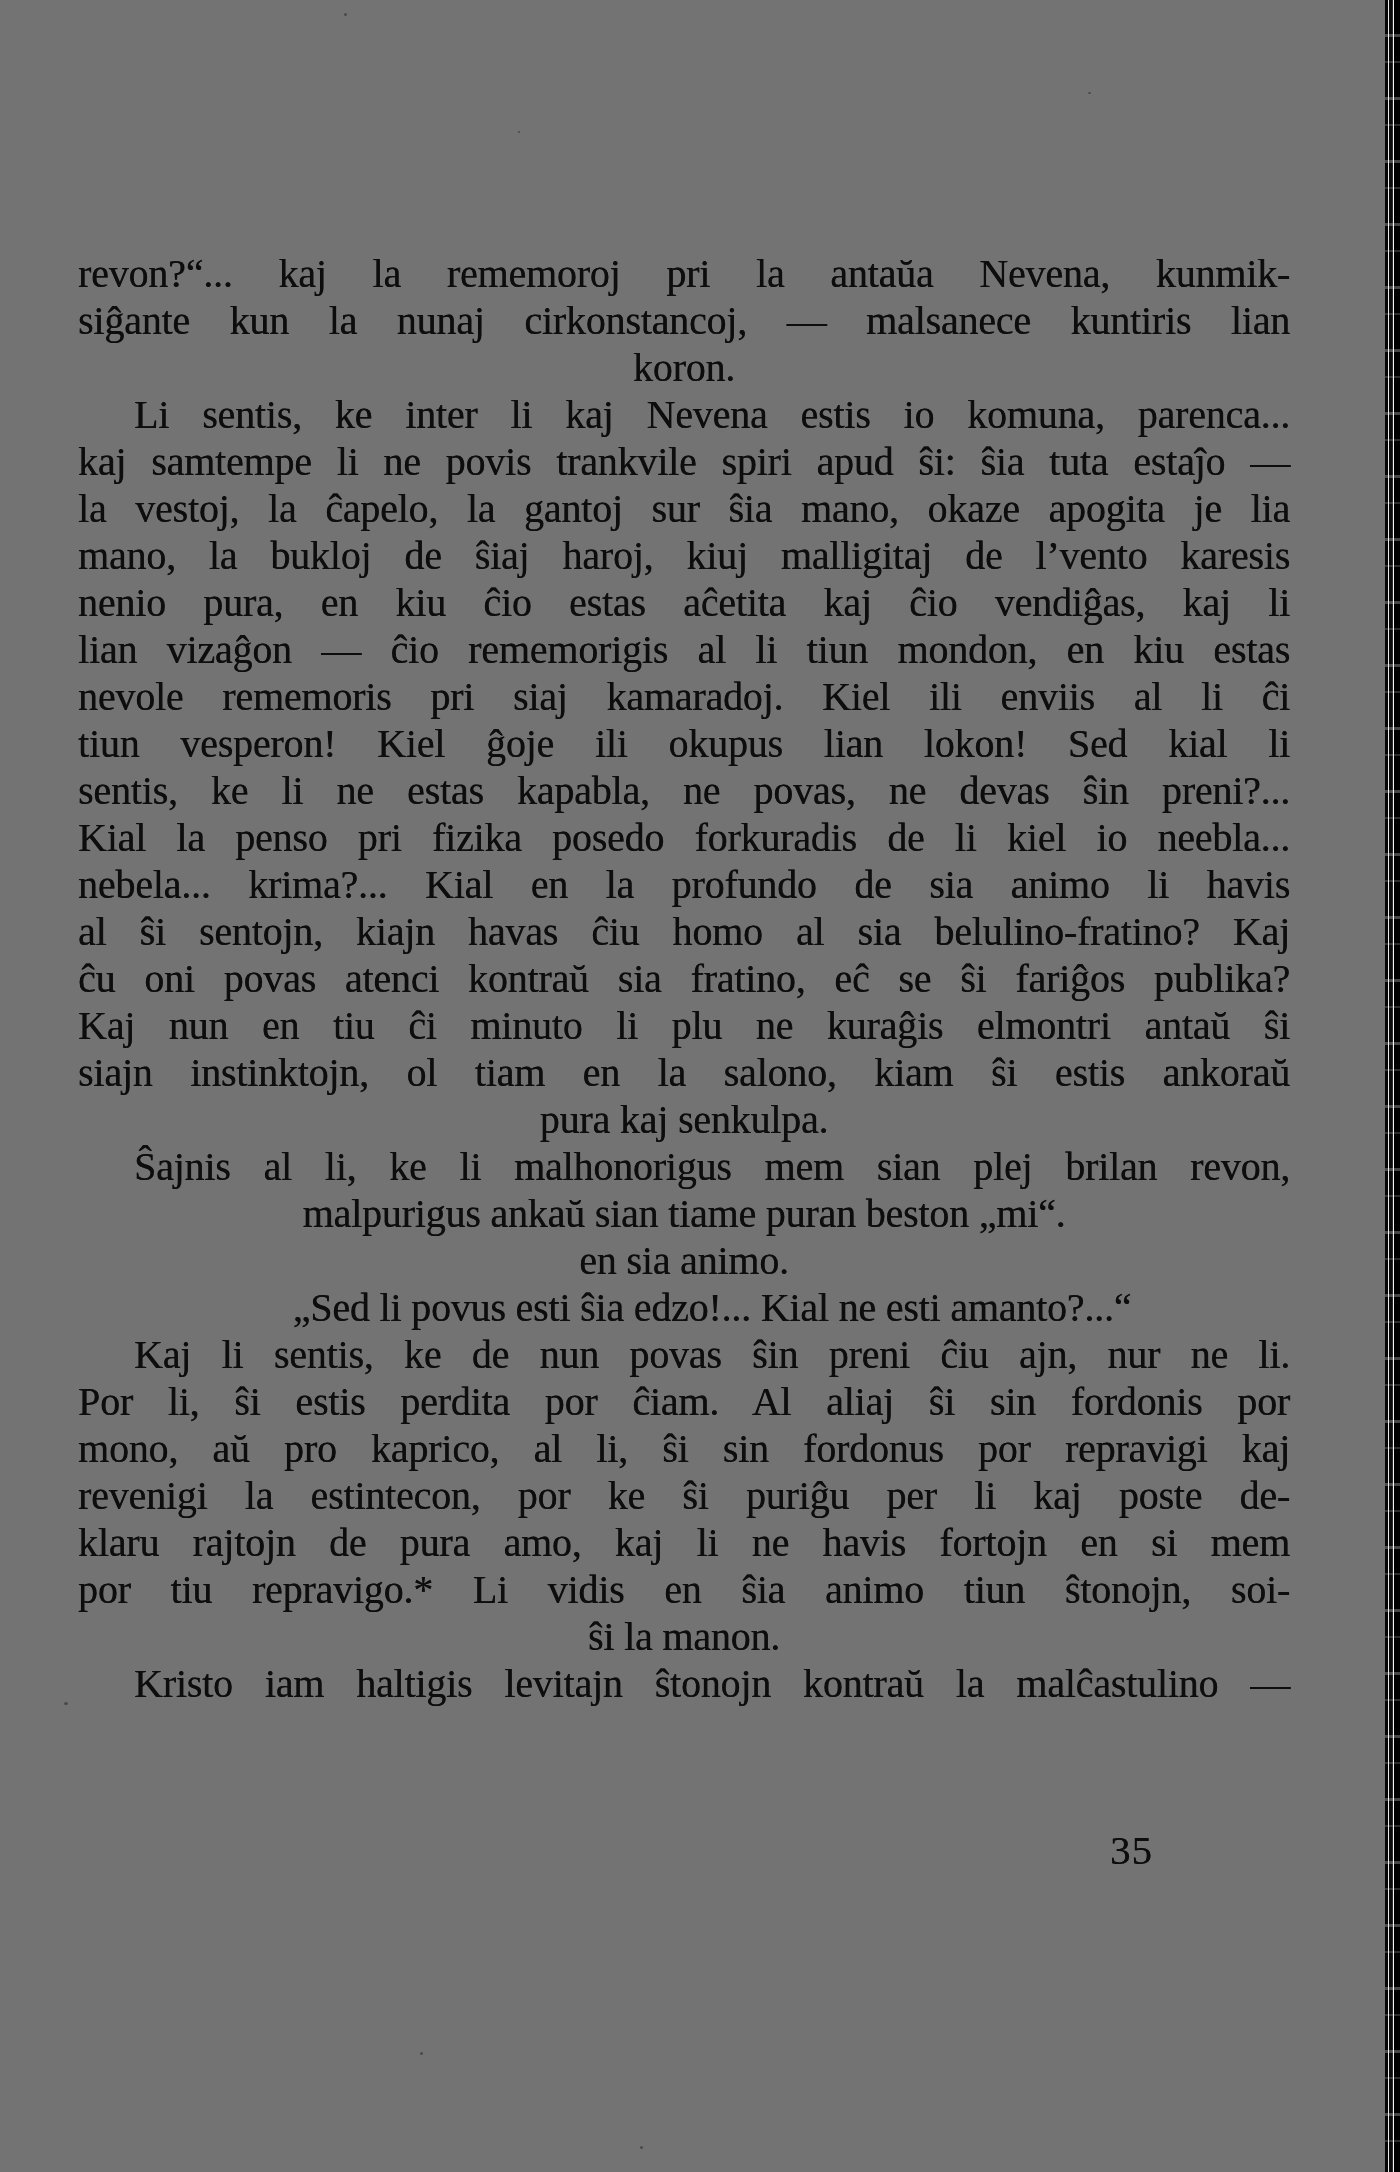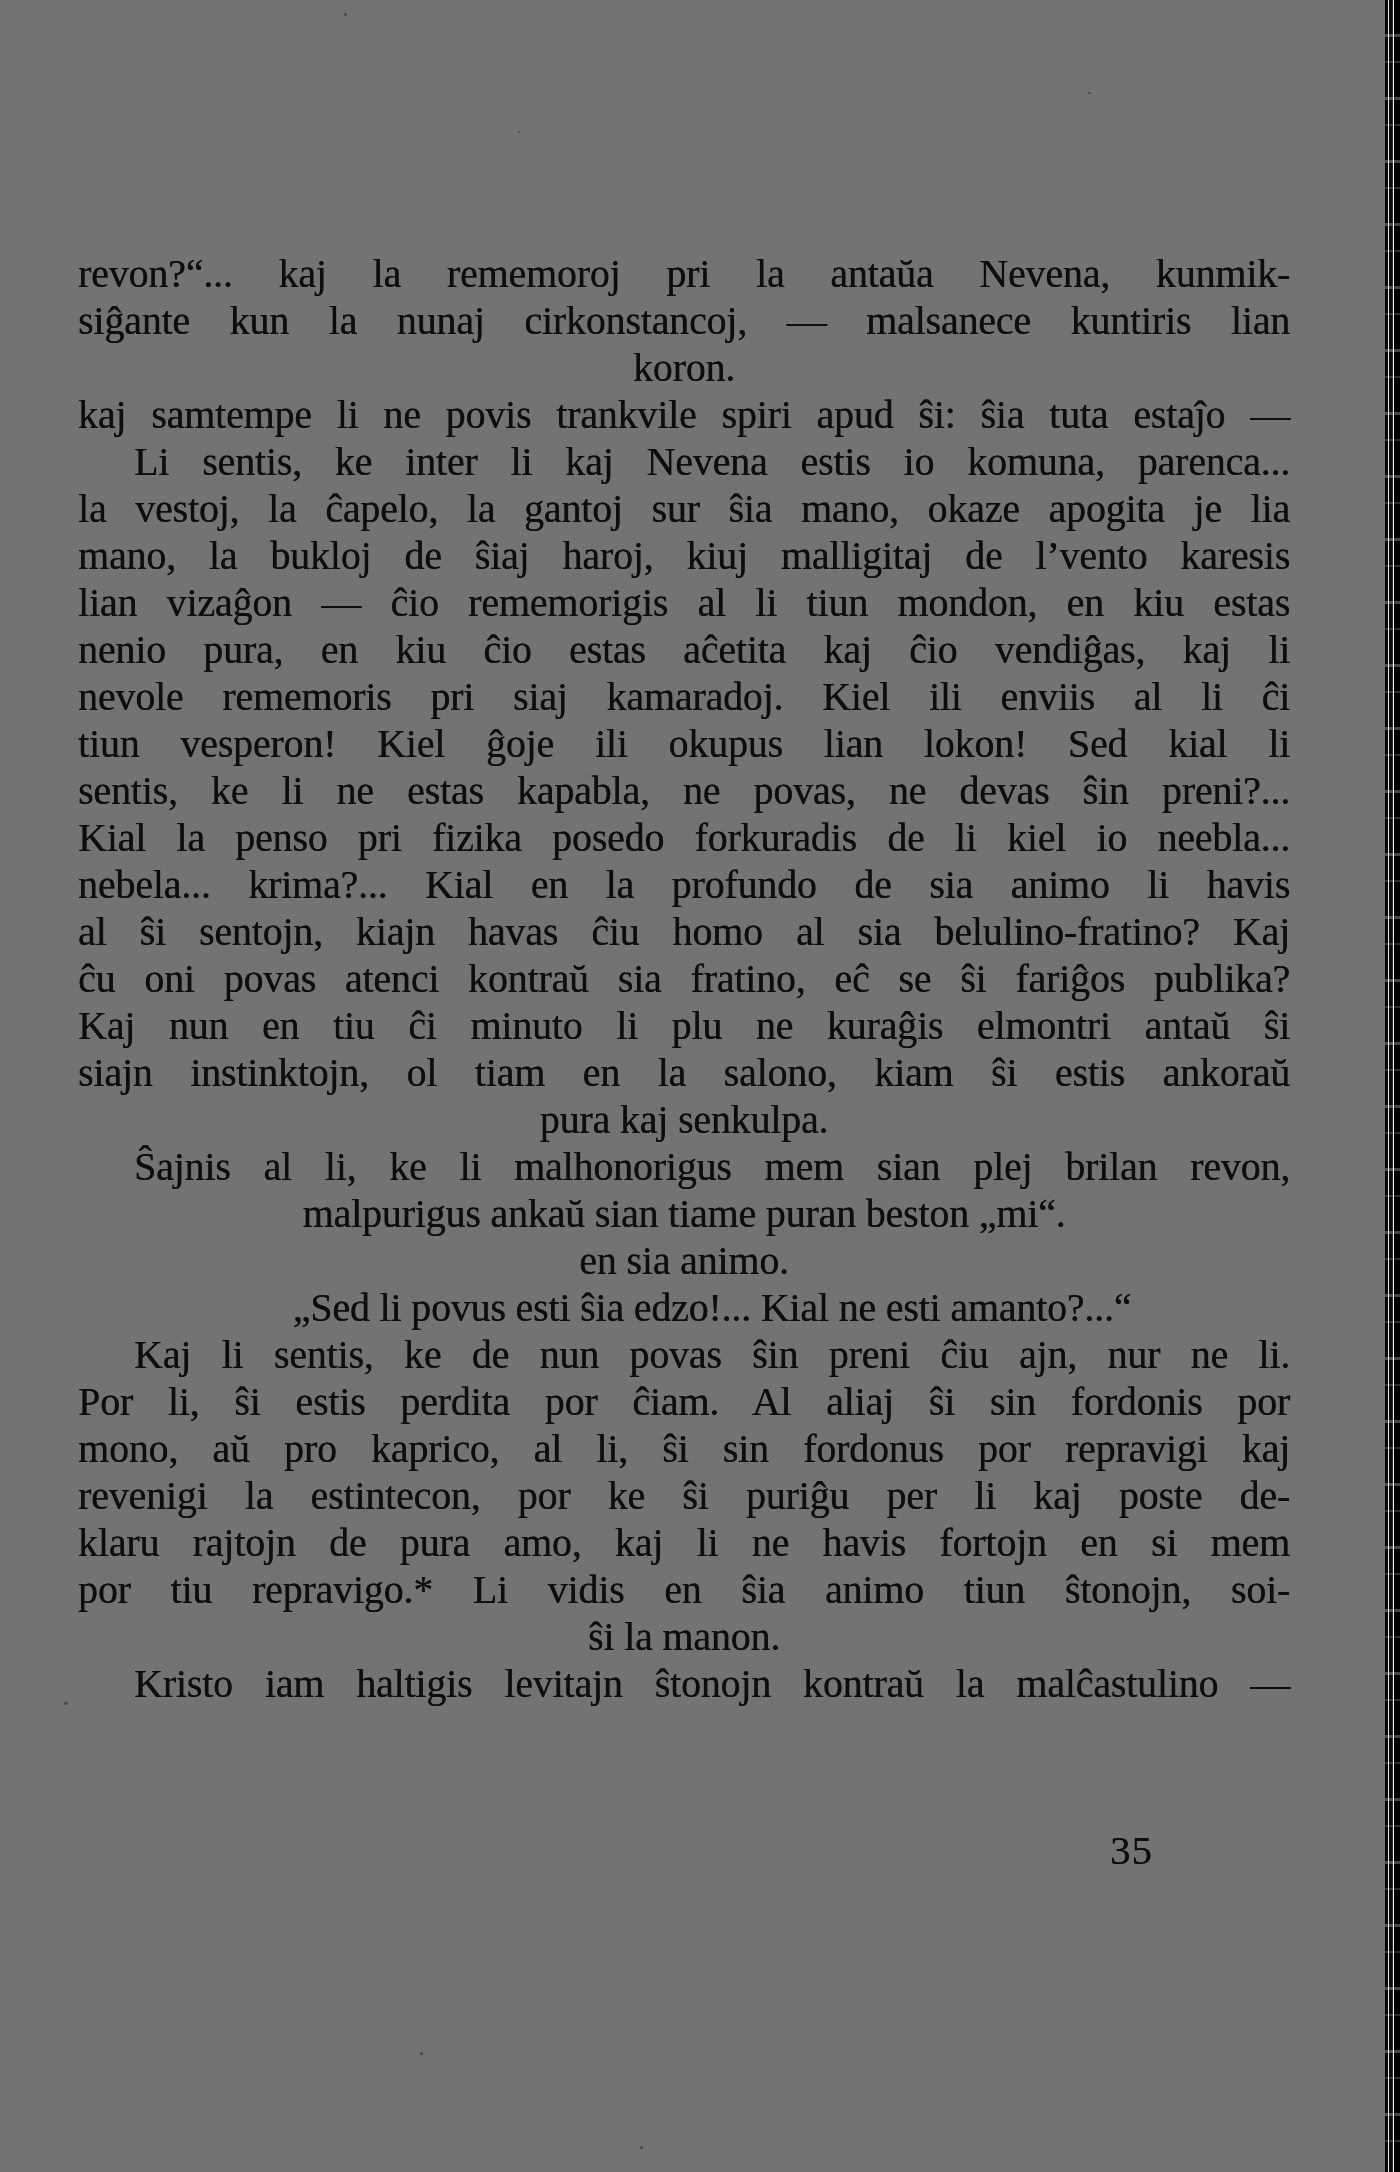--- a/index.html
+++ b/index.html
@@ -79,26 +79,26 @@
 <body>
 
 <div class="page">
   <div class="text-block">
       <div class="para">
         <div class="line j">revon?“... kaj la rememoroj pri la antaŭa Nevena, kunmik-</div>
         <div class="line j">siĝante kun la nunaj cirkonstancoj, — malsanece kuntiris lian</div>
         <div class="line">koron.</div>
       </div>
       <div class="para">
+        <div class="line j ind">Li sentis, ke inter li kaj Nevena estis io komuna, parenca...</div>
         <div class="line j">kaj samtempe li ne povis trankvile spiri apud ŝi: ŝia tuta estaĵo —</div>
-        <div class="line j ind">Li sentis, ke inter li kaj Nevena estis io komuna, parenca...</div>
         <div class="line j">la vestoj, la ĉapelo, la gantoj sur ŝia mano, okaze apogita je lia</div>
         <div class="line j">mano, la bukloj de ŝiaj haroj, kiuj malligitaj de l’vento karesis</div>
+        <div class="line j">nenio pura, en kiu ĉio estas aĉetita kaj ĉio vendiĝas, kaj li</div>
         <div class="line j">lian vizaĝon — ĉio rememorigis al li tiun mondon, en kiu estas</div>
-        <div class="line j">nenio pura, en kiu ĉio estas aĉetita kaj ĉio vendiĝas, kaj li</div>
         <div class="line j">nevole rememoris pri siaj kamaradoj.  Kiel ili enviis al li ĉi</div>
         <div class="line j">tiun vesperon!  Kiel ĝoje ili okupus lian lokon! Sed kial li</div>
         <div class="line j">sentis, ke li ne estas kapabla, ne povas, ne devas ŝin preni?...</div>
         <div class="line j">Kial la penso pri fizika posedo forkuradis de li kiel io neebla...</div>
         <div class="line j">nebela... krima?... Kial en la profundo de sia animo li havis</div>
         <div class="line j">al ŝi sentojn, kiajn havas ĉiu homo al sia belulino-fratino? Kaj</div>
         <div class="line j">ĉu oni povas atenci kontraŭ sia fratino, eĉ se ŝi fariĝos publika?</div>
         <div class="line j">Kaj nun en tiu ĉi minuto li plu ne kuraĝis elmontri antaŭ ŝi</div>
         <div class="line j">siajn instinktojn, ol tiam en la salono, kiam ŝi estis ankoraŭ</div>
         <div class="line">pura kaj senkulpa.</div>

